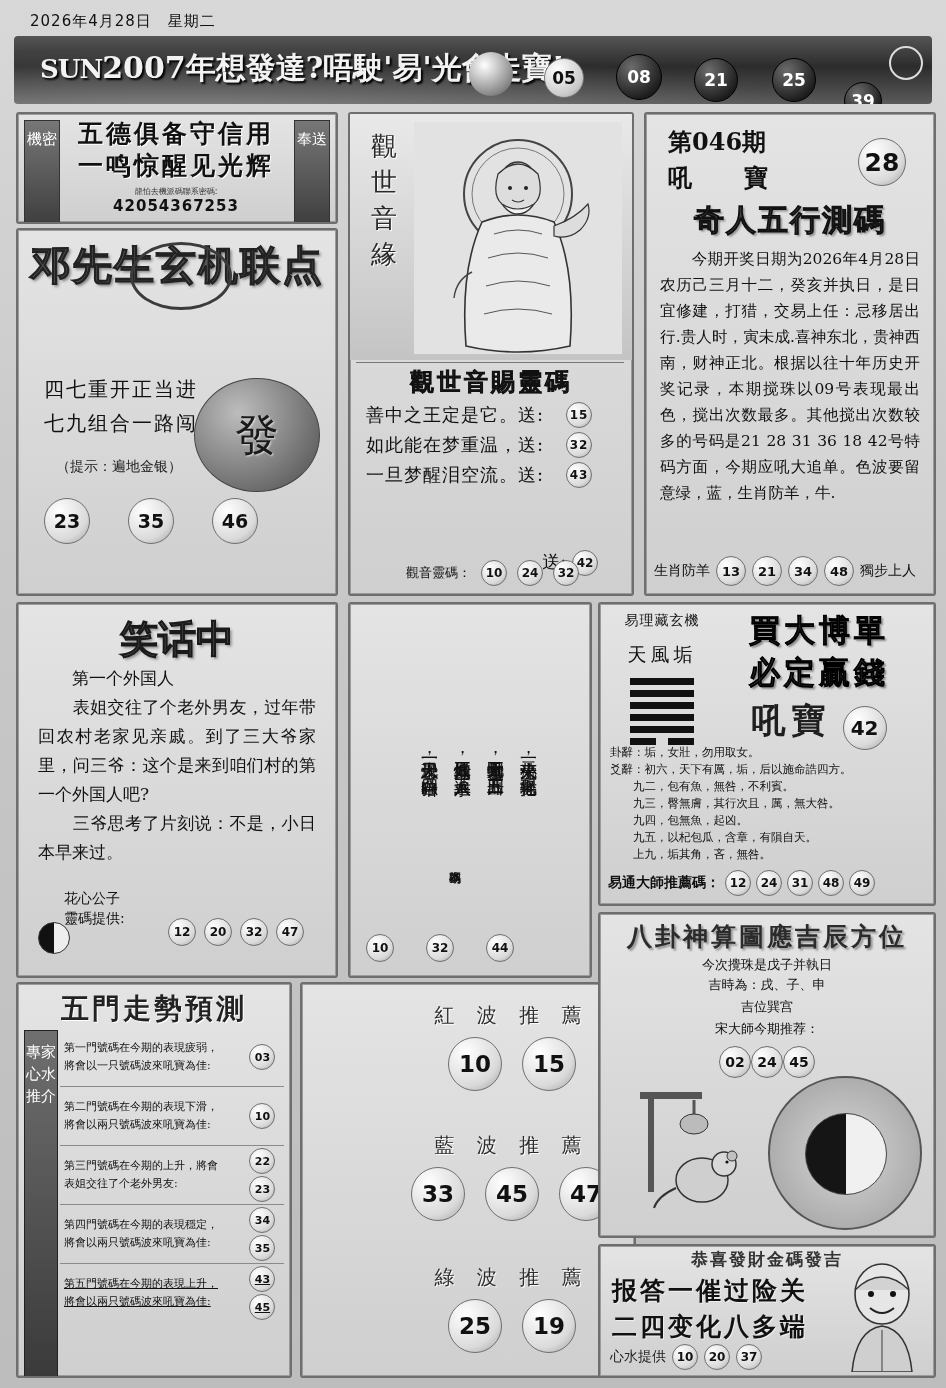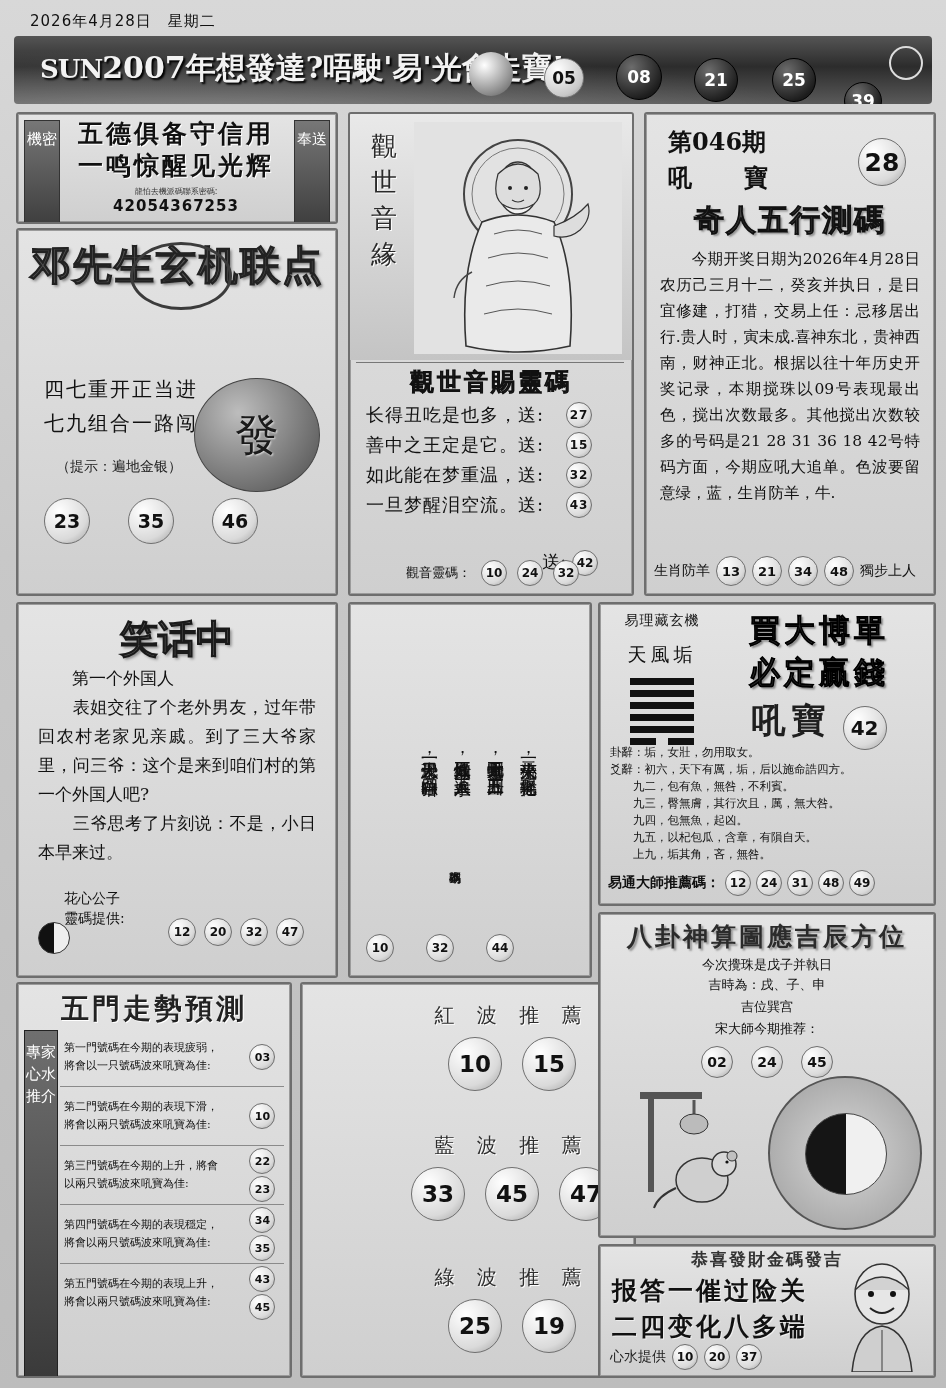--- a/index.html
+++ b/index.html
@@ -287,21 +287,21 @@
   .p10-arc{
     position:absolute;left:0;top:6px;width:100%;text-align:center;
     font-size:25px;font-weight:bold;letter-spacing:3px;color:#2b2b2b;
     font-family:"DejaVu Serif","Liberation Serif",serif;
     text-shadow:2px 2px 2px rgba(0,0,0,.35);
   }
   .p10-l1{position:absolute;left:0;top:42px;width:100%;text-align:center;font-size:13px;color:#111;}
   .p10-l2{position:absolute;left:0;top:62px;width:100%;text-align:center;font-size:13px;color:#111;}
   .p10-l3{position:absolute;left:0;top:84px;width:100%;text-align:center;font-size:13px;color:#111;}
   .p10-l4{position:absolute;left:0;top:106px;width:100%;text-align:center;font-size:13px;color:#111;}
-  .p10-balls{position:absolute;left:0;top:132px;width:100%;display:flex;justify-content:center;gap:18px;}
+  .p10-balls{position:absolute;left:0;top:132px;width:100%;display:flex;justify-content:center;}
   .p10-balls .ball{width:30px;height:30px;font-size:14px;}
   .bagua{
     position:absolute;right:12px;bottom:6px;width:150px;height:150px;border-radius:50%;
     background:radial-gradient(circle,#d7d7d7,#9c9c9c);
     border:2px solid #555;
   }
   .bagua .yy{position:absolute;left:35px;top:35px;width:80px;height:80px;border-radius:50%;
     background:linear-gradient(90deg,#151515 50%,#f0f0f0 50%);border:1px solid #444;}
   .p10-mouse{position:absolute;left:24px;bottom:10px;width:150px;height:150px;}
 
@@ -392,24 +392,20 @@
         <path d="M72 164 q32 -10 64 0" fill="none" stroke="#555" stroke-width="1"></path>
         <path d="M70 192 q34 -10 68 0" fill="none" stroke="#555" stroke-width="1"></path>
         <path d="M140 104 q22 -8 34 -22 q4 14 -8 26 q-12 10 -26 6z" fill="#ddd" stroke="#333" stroke-width="1.2"></path>
         <path d="M58 150 q-16 8 -18 26" fill="none" stroke="#444" stroke-width="1.4"></path>
       </svg>
     </div>
     <div class="p3-sep"></div>
     <div class="p3-codetitle">觀世音賜靈碼</div>
     <div class="p3-lines">
       <div class="p3-line">
-        <span class="txt">长得丑吃是也多，送:</span>
-        <span class="ball ball-white">27</span>
-      </div>
-      <div class="p3-line">
         <span class="txt">善中之王定是它。送:</span>
         <span class="ball ball-white">15</span>
       </div>
       <div class="p3-line">
         <span class="txt">如此能在梦重温，送:</span>
         <span class="ball ball-white">32</span>
       </div>
       <div class="p3-line">
         <span class="txt">一旦梦醒泪空流。送:</span>
         <span class="ball ball-white">43</span>
@@ -529,35 +525,35 @@
       </div>
       <div class="p8-row">
         <div class="p8-rowtxt" style="white-space:pre-wrap;">第二門號碼在今期的表現下滑，
 將會以兩只號碼波來吼寶為佳:</div>
         <div class="p8-rowballs">
           <span class="ball ball-white">10</span>
         </div>
       </div>
       <div class="p8-row">
         <div class="p8-rowtxt" style="white-space:pre-wrap;">第三門號碼在今期的上升，將會
-以兩只號碼波來吼寶為佳:</div>
+表姐交往了个老外男友:</div>
         <div class="p8-rowballs">
           <span class="ball ball-white">22</span>
           <span class="ball ball-white">23</span>
         </div>
       </div>
       <div class="p8-row">
         <div class="p8-rowtxt" style="white-space:pre-wrap;">第四門號碼在今期的表現穩定，
 將會以兩只號碼波來吼寶為佳:</div>
         <div class="p8-rowballs">
           <span class="ball ball-white">34</span>
           <span class="ball ball-white">35</span>
         </div>
       </div>
-      <div class="p8-row" style="border-bottom:none;">
+      <div class="p8-row" style="border-bottom:none;text-decoration:underline;">
         <div class="p8-rowtxt" style="white-space:pre-wrap;">第五門號碼在今期的表現上升，
 將會以兩只號碼波來吼寶為佳:</div>
         <div class="p8-rowballs">
           <span class="ball ball-white">43</span>
           <span class="ball ball-white">45</span>
         </div>
       </div>
     </div>
   </div>
 

